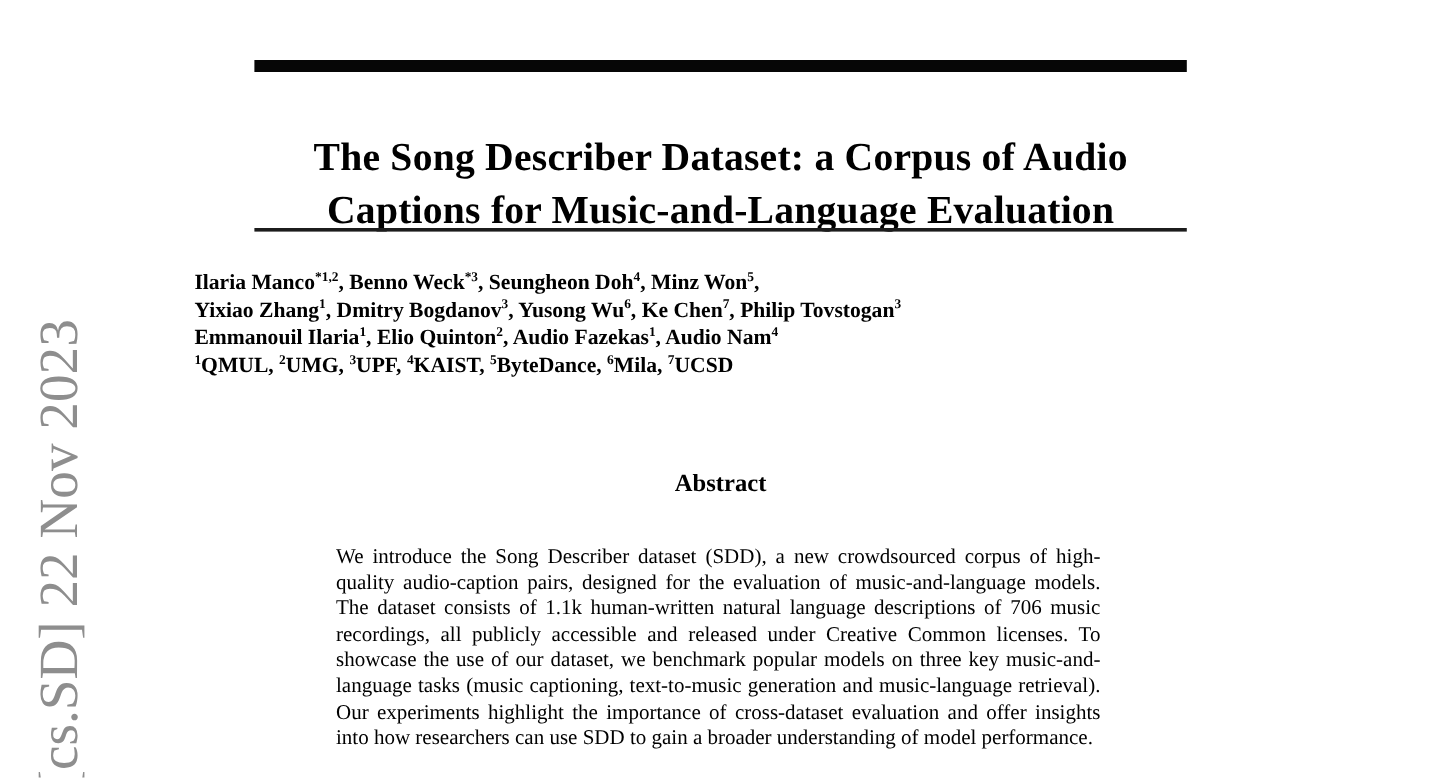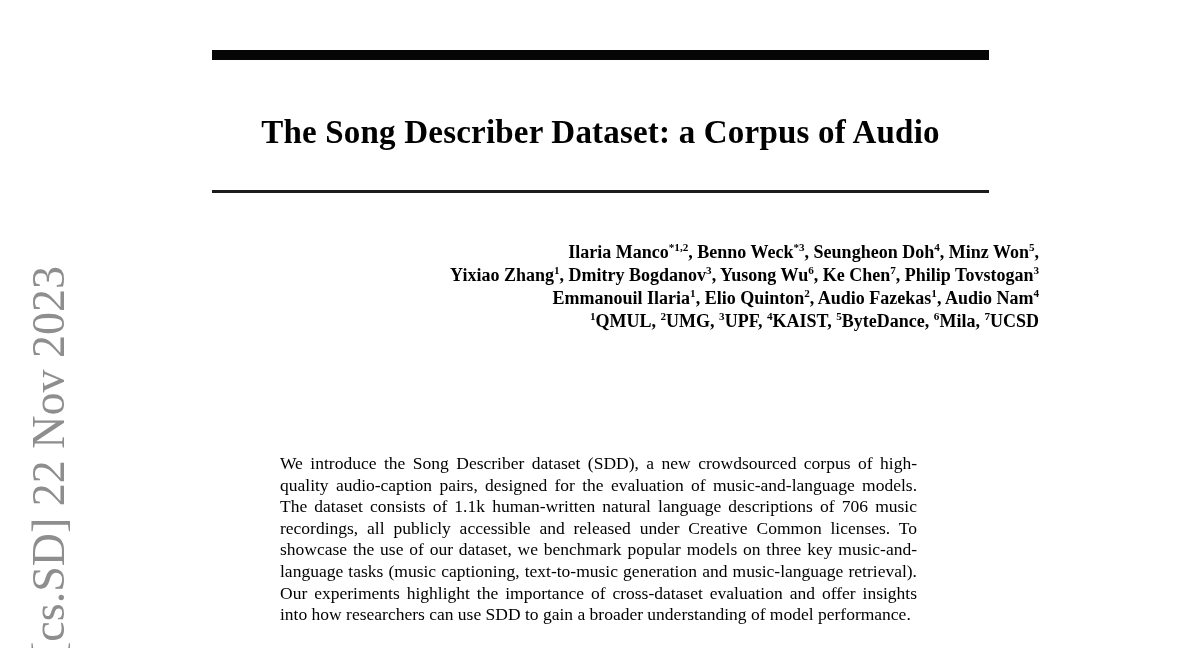--- a/index.html
+++ b/index.html
@@ -44,23 +44,23 @@
     text-align: center;
     font-weight: bold;
     font-size: 33px;
     line-height: 44px;
     letter-spacing: 0.2px;
     margin-top: 26px;
   }
   .authors-block {
     position: absolute;
     left: 162px;
-    top: 241px;
+    top: 224px;
     width: 877px;
-    text-align: right;
+    text-align: left;
     font-size: 18px;
     line-height: 23px;
   }
   .authors-line { font-weight: bold; white-space: nowrap; }
   .affiliations-line { font-weight: bold; white-space: nowrap; }
   sup {
     font-size: 0.62em;
     line-height: 0;
     vertical-align: super;
   }
@@ -100,27 +100,29 @@
 <body>
 
 <div class="paper-page">
 
   <div class="arxiv-stamp">[cs.SD] 22 Nov 2023</div>
 
   <div class="rule-thick"></div>
 
   <div class="paper-title">
     <div>The Song Describer Dataset: a Corpus of Audio</div>
+    <div>Captions for Music-and-Language Evaluation</div>
   </div>
 
   <div class="rule-thin"></div>
 
   <div class="authors-block">
     <div class="authors-line"><span class="author"><span>Ilaria Manco</span><sup>*1,2</sup><span>, </span></span><span class="author"><span>Benno Weck</span><sup>*3</sup><span>, </span></span><span class="author"><span>Seungheon Doh</span><sup>4</sup><span>, </span></span><span class="author"><span>Minz Won</span><sup>5</sup><span>,</span></span></div>
     <div class="authors-line"><span class="author"><span>Yixiao Zhang</span><sup>1</sup><span>, </span></span><span class="author"><span>Dmitry Bogdanov</span><sup>3</sup><span>, </span></span><span class="author"><span>Yusong Wu</span><sup>6</sup><span>, </span></span><span class="author"><span>Ke Chen</span><sup>7</sup><span>, </span></span><span class="author"><span>Philip Tovstogan</span><sup>3</sup><span></span></span></div>
     <div class="authors-line"><span class="author"><span>Emmanouil Ilaria</span><sup>1</sup><span>, </span></span><span class="author"><span>Elio Quinton</span><sup>2</sup><span>, </span></span><span class="author"><span>Audio Fazekas</span><sup>1</sup><span>, </span></span><span class="author"><span>Audio Nam</span><sup>4</sup><span></span></span></div>
     <div class="affiliations-line"><span><sup>1</sup><span>QMUL</span><span>, </span></span><span><sup>2</sup><span>UMG</span><span>, </span></span><span><sup>3</sup><span>UPF</span><span>, </span></span><span><sup>4</sup><span>KAIST</span><span>, </span></span><span><sup>5</sup><span>ByteDance</span><span>, </span></span><span><sup>6</sup><span>Mila</span><span>, </span></span><span><sup>7</sup><span>UCSD</span><span></span></span></div>
   </div>
 
+  <div class="abstract-heading">Abstract</div>
 
   <div class="abstract-text">We introduce the Song Describer dataset (SDD), a new crowdsourced corpus of high-quality audio-caption pairs, designed for the evaluation of music-and-language models. The dataset consists of 1.1k human-written natural language descriptions of 706 music recordings, all publicly accessible and released under Creative Common licenses. To showcase the use of our dataset, we benchmark popular models on three key music-and-language tasks (music captioning, text-to-music generation and music-language retrieval). Our experiments highlight the importance of cross-dataset evaluation and offer insights into how researchers can use SDD to gain a broader understanding of model performance.</div>
 
 </div>
 
 </body></html>

